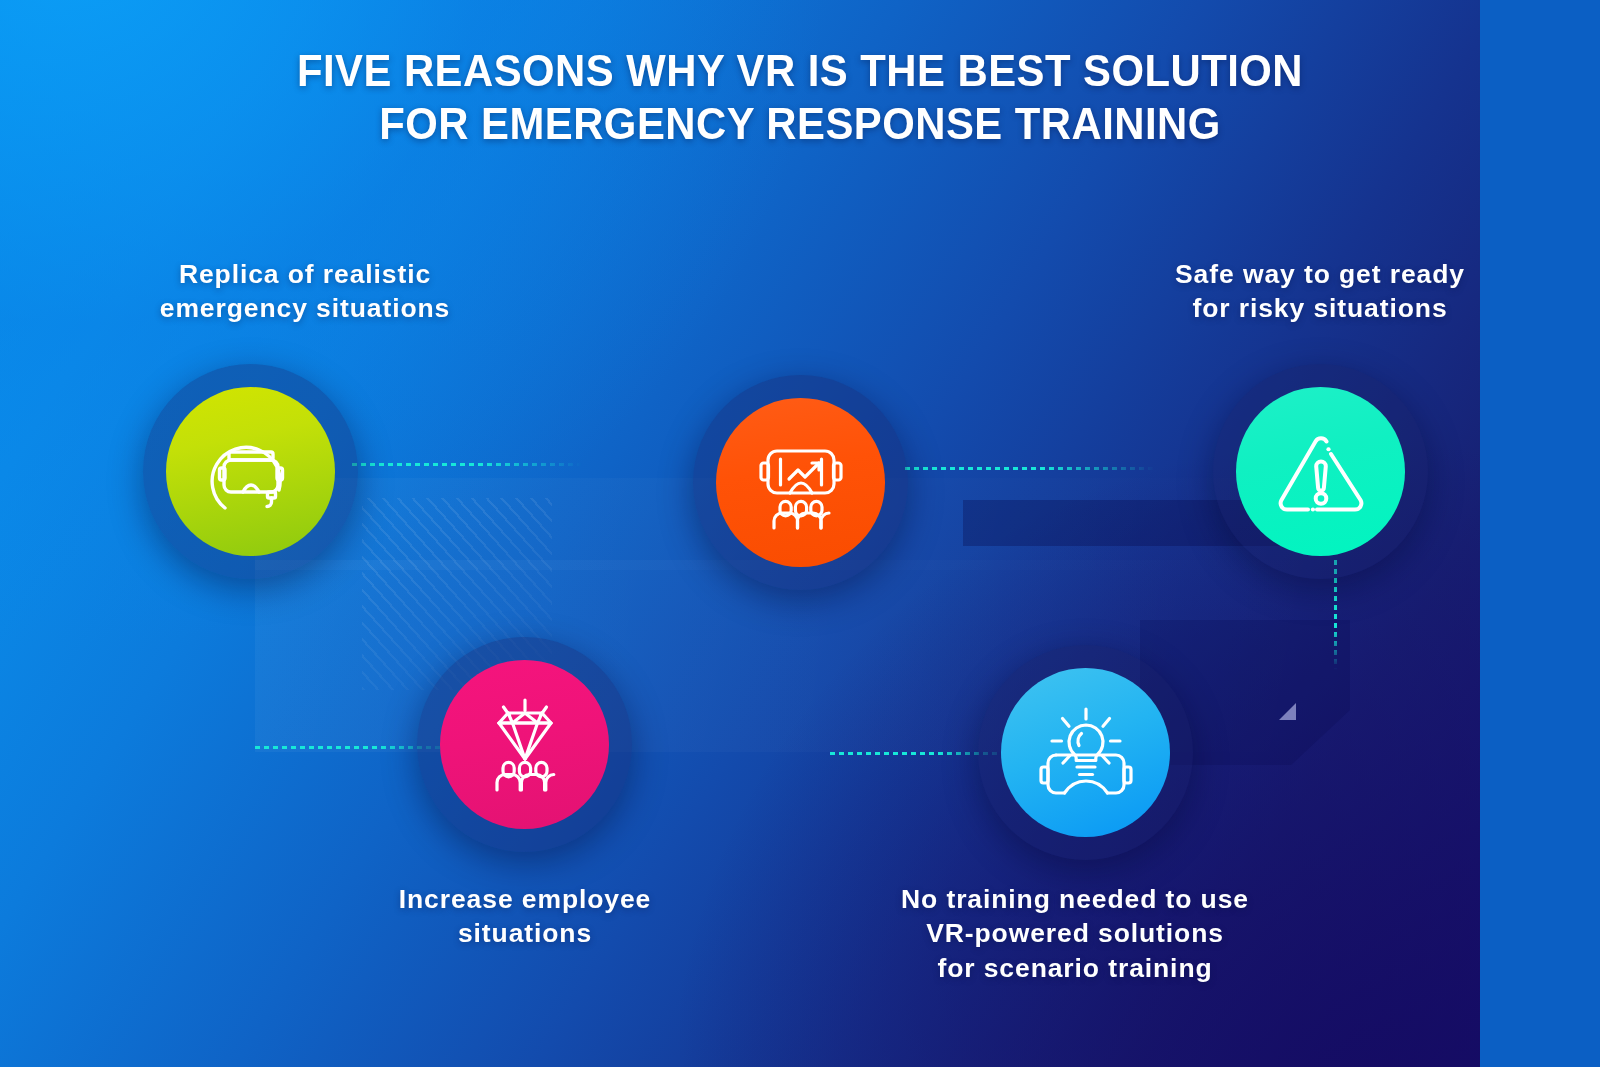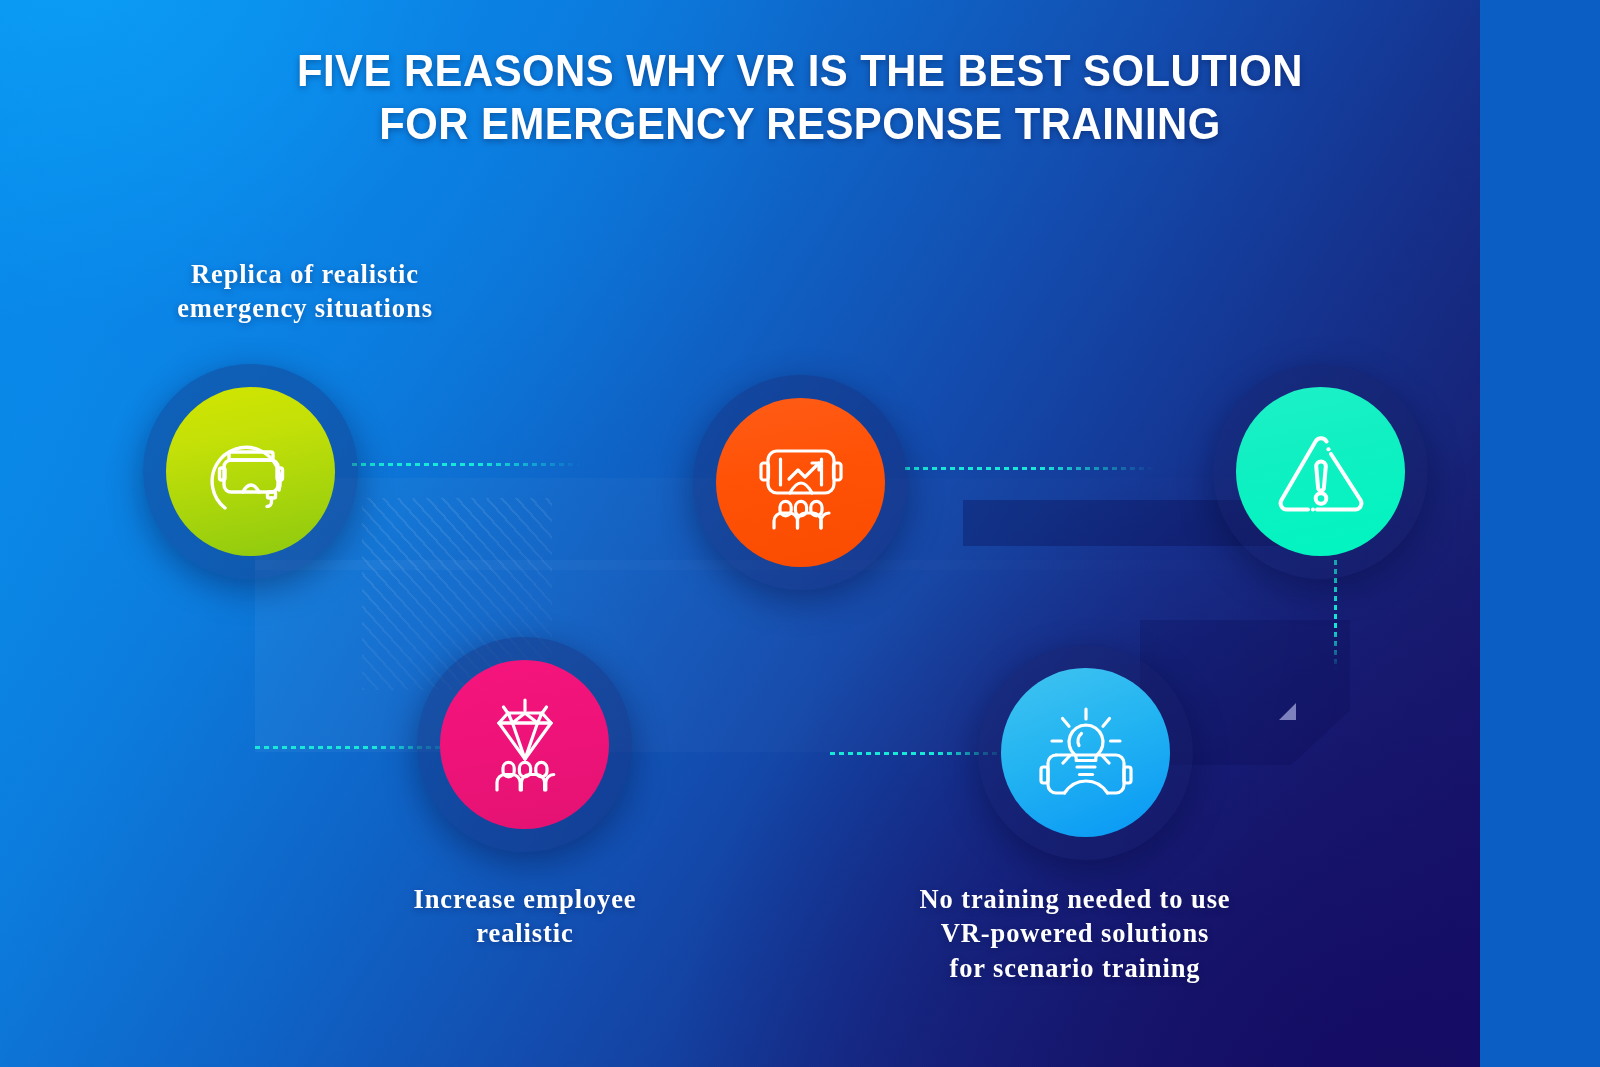--- a/index.html
+++ b/index.html
@@ -140,21 +140,21 @@
     position:absolute;
     border-radius:50%;
     background:rgba(22,28,96,.34);
     box-shadow:0 10px 34px rgba(4,8,50,.40);
   }
   .badge svg { display:block; }
 
   .caption {
     position:absolute;
     color:#ffffff;
-    font-family:Liberation Serif, serif;
+    font-family:Liberation Sans, sans-serif;
     font-weight:bold;
     font-size:26.5px;
     line-height:1.30;
     text-align:center;
     letter-spacing:.9px;
     text-shadow:0 2px 6px rgba(3,18,66,.34);
     white-space:pre-line;
   }
 
   
@@ -254,20 +254,22 @@
       <svg width="112" height="112" viewBox="0 0 112 112" fill="none" stroke="#ffffff" stroke-width="4" stroke-linecap="round" stroke-linejoin="round">
         <path d="M61.5 25.5 a6.4 6.4 0 0 0 -11 0 L16.5 84 a6.4 6.4 0 0 0 5.5 9.6 h21"></path>
         <path d="M66 38 L95.5 84 a6.4 6.4 0 0 1 -5.5 9.6 H52"></path>
         <path d="M48 93.6 h-0.2"></path>
         <path d="M63.6 33.2 h-0.2"></path>
         <path d="M56 45.5 a4.8 4.8 0 0 1 4.8 4.8 l-1.9 21.4 a2.9 2.9 0 0 1 -5.8 0 l-1.9 -21.4 a4.8 4.8 0 0 1 4.8 -4.8 z"></path>
         <circle cx="56" cy="82.5" r="5.3"></circle>
       </svg>
     </span>
   </div>
+  <div class="caption" id="cap-3">Safe way to get ready
+for risky situations</div>
 
   <div class="halo" id="halo-4"></div>
   <div class="badge" id="badge-4">
     <span>
       <svg width="112" height="112" viewBox="0 0 112 112" fill="none" stroke="#ffffff" stroke-width="3.2" stroke-linecap="round" stroke-linejoin="round">
         <path d="M56 11 v10.5"></path>
         <path d="M34.5 18 l6 8.5"></path>
         <path d="M77.5 18 l-6 8.5"></path>
         <path d="M30 34 h52 l-26 36 z"></path>
         <path d="M30 34 l9 -10 h34 l9 10"></path>
@@ -278,21 +280,21 @@
         <path d="M34 79 a5.6 5.6 0 1 1 11.2 0 v3.2 a5.6 5.6 0 1 1 -11.2 0 z"></path>
         <path d="M50.4 79 a5.6 5.6 0 1 1 11.2 0 v3.2 a5.6 5.6 0 1 1 -11.2 0 z"></path>
         <path d="M66.8 79 a5.6 5.6 0 1 1 11.2 0 v3.2 a5.6 5.6 0 1 1 -11.2 0 z"></path>
         <path d="M28 101 v-7.5 a8 8 0 0 1 8 -8 h7.2 a8 8 0 0 1 8 8 v7.5"></path>
         <path d="M52.4 101 v-7.5 a8 8 0 0 1 8 -8 h7.2 a8 8 0 0 1 8 8 v7.5"></path>
         <path d="M76.8 101 v-7.5 a8 8 0 0 1 8 -8"></path>
       </svg>
     </span>
   </div>
   <div class="caption" id="cap-4">Increase employee
-realistic</div>
+situations</div>
 
   <div class="halo" id="halo-5"></div>
   <div class="badge" id="badge-5">
     <span>
       <svg width="112" height="112" viewBox="0 0 112 112" fill="none" stroke="#ffffff" stroke-width="3.2" stroke-linecap="round" stroke-linejoin="round">
         <path d="M56 12 v10"></path>
         <path d="M32.5 21.5 l6.5 7.8"></path>
         <path d="M79.5 21.5 l-6.5 7.8"></path>
         <path d="M22 44 h9.5"></path>
         <path d="M90 44 h-9.5"></path>

